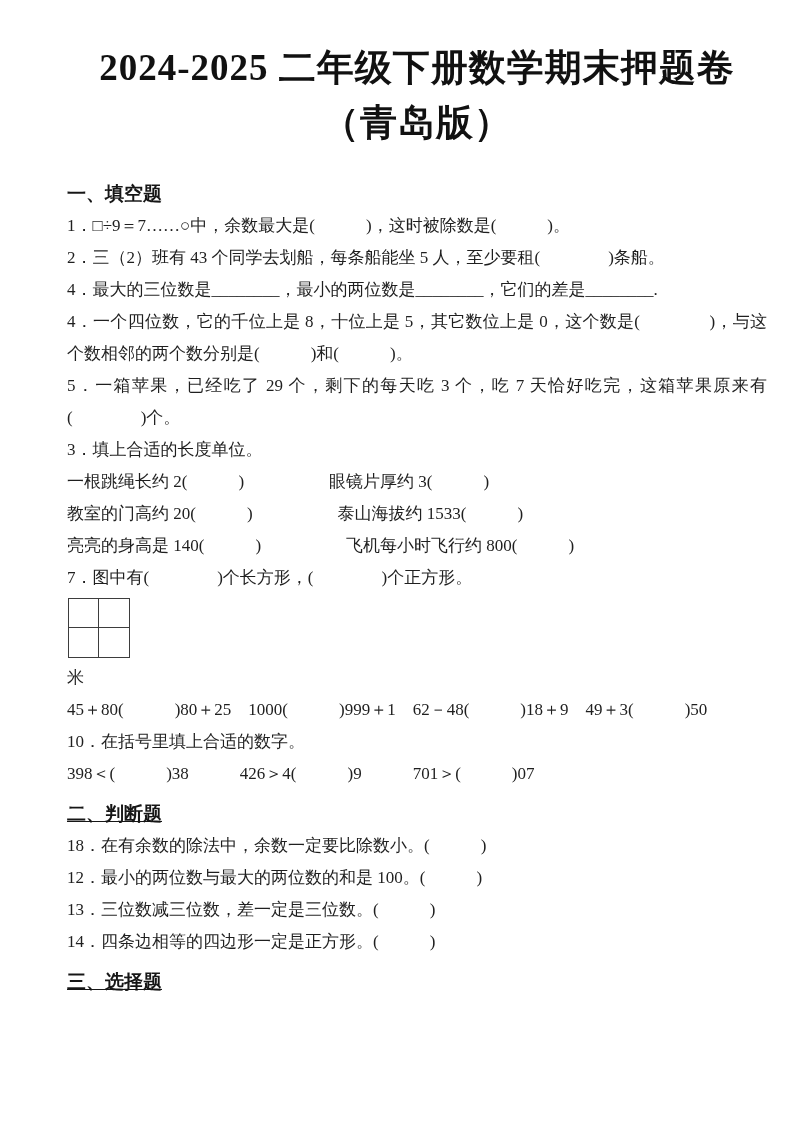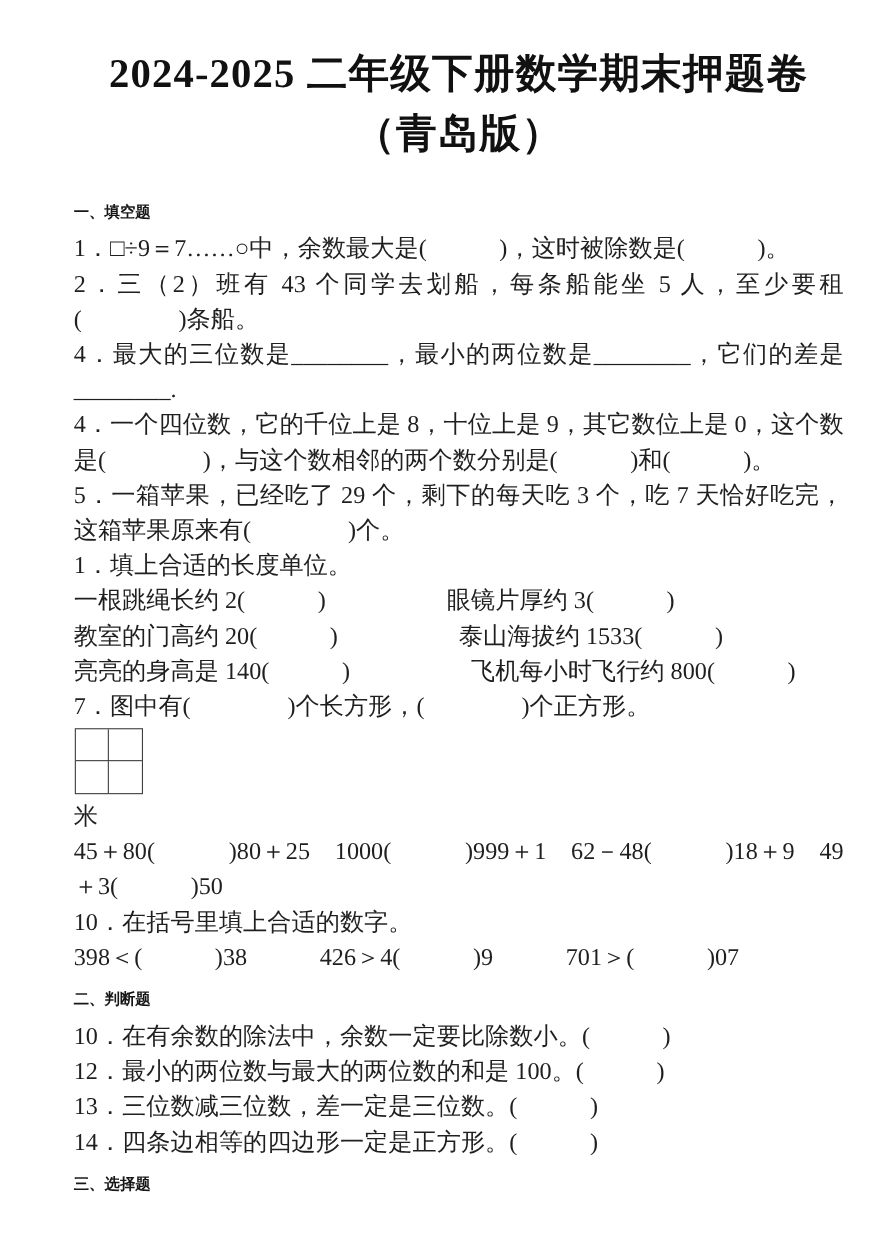--- a/index.html
+++ b/index.html
@@ -27,28 +27,28 @@
     font-weight: bold;
     font-size: 37px;
     line-height: 55px;
     color: #111111;
     margin: 0 0 28px 0;
     letter-spacing: 1px;
   }
   .title .t-line { display: block; }
   .section-heading {
     font-weight: bold;
-    font-size: 14px;
+    font-size: 19px;
     line-height: 32px;
     margin: 0;
     color: #161616;
   }
-  .sec2 .section-heading, .sec3 .section-heading { margin-top: 8px; }
+  .sec2 .section-heading, .sec3 .section-heading { margin-top: 8px; text-decoration: underline; }
   p.line {
-    font-size: 22px;
+    font-size: 17px;
     line-height: 32px;
     margin: 0;
     white-space: pre-wrap;
     text-align: justify;
     color: #1f1f1f;
   }
   .figure-wrap {
     margin: 4px 0 4px 1px;
     height: 60px;
   }
@@ -74,23 +74,23 @@
   <h1 class="title">
     <span class="t-line">2024-2025 二年级下册数学期末押题卷</span>
     <span class="t-line">（青岛版）</span>
   </h1>
 
   <section class="sec1">
     <h2 class="section-heading">一、填空题</h2>
     <p class="line">1．□÷9＝7……○中，余数最大是(　　　)，这时被除数是(　　　)。</p>
     <p class="line">2．三（2）班有 43 个同学去划船，每条船能坐 5 人，至少要租(　　　　)条船。</p>
     <p class="line">4．最大的三位数是________，最小的两位数是________，它们的差是________.</p>
-    <p class="line">4．一个四位数，它的千位上是 8，十位上是 9，其它数位上是 0，这个数是(　　　　)，与这个数相邻的两个数分别是(　　　)和(　　　)。</p>
+    <p class="line">4．一个四位数，它的千位上是 8，十位上是 5，其它数位上是 0，这个数是(　　　　)，与这个数相邻的两个数分别是(　　　)和(　　　)。</p>
     <p class="line">5．一箱苹果，已经吃了 29 个，剩下的每天吃 3 个，吃 7 天恰好吃完，这箱苹果原来有(　　　　)个。</p>
-    <p class="line">1．填上合适的长度单位。</p>
+    <p class="line">3．填上合适的长度单位。</p>
     <p class="line">一根跳绳长约 2(　　　)　　　　　眼镜片厚约 3(　　　)</p>
     <p class="line">教室的门高约 20(　　　)　　　　　泰山海拔约 1533(　　　)</p>
     <p class="line">亮亮的身高是 140(　　　)　　　　　飞机每小时飞行约 800(　　　)</p>
     <p class="line">7．图中有(　　　　)个长方形，(　　　　)个正方形。</p>
 
     <div class="figure-wrap">
       <div class="grid-figure">
         <div class="cell r0 c0"></div>
         <div class="cell r0 c1"></div>
         <div class="cell r1 c0"></div>
@@ -99,21 +99,21 @@
     </div>
 
     <p class="line">米</p>
     <p class="line">45＋80(　　　)80＋25　1000(　　　)999＋1　62－48(　　　)18＋9　49＋3(　　　)50</p>
     <p class="line">10．在括号里填上合适的数字。</p>
     <p class="line">398＜(　　　)38　　　426＞4(　　　)9　　　701＞(　　　)07</p>
   </section>
 
   <section class="sec2">
     <h2 class="section-heading">二、判断题</h2>
-    <p class="line">10．在有余数的除法中，余数一定要比除数小。(　　　)</p>
+    <p class="line">18．在有余数的除法中，余数一定要比除数小。(　　　)</p>
     <p class="line">12．最小的两位数与最大的两位数的和是 100。(　　　)</p>
     <p class="line">13．三位数减三位数，差一定是三位数。(　　　)</p>
     <p class="line">14．四条边相等的四边形一定是正方形。(　　　)</p>
   </section>
 
   <section class="sec3">
     <h2 class="section-heading">三、选择题</h2>
   </section>
 
 </div>

